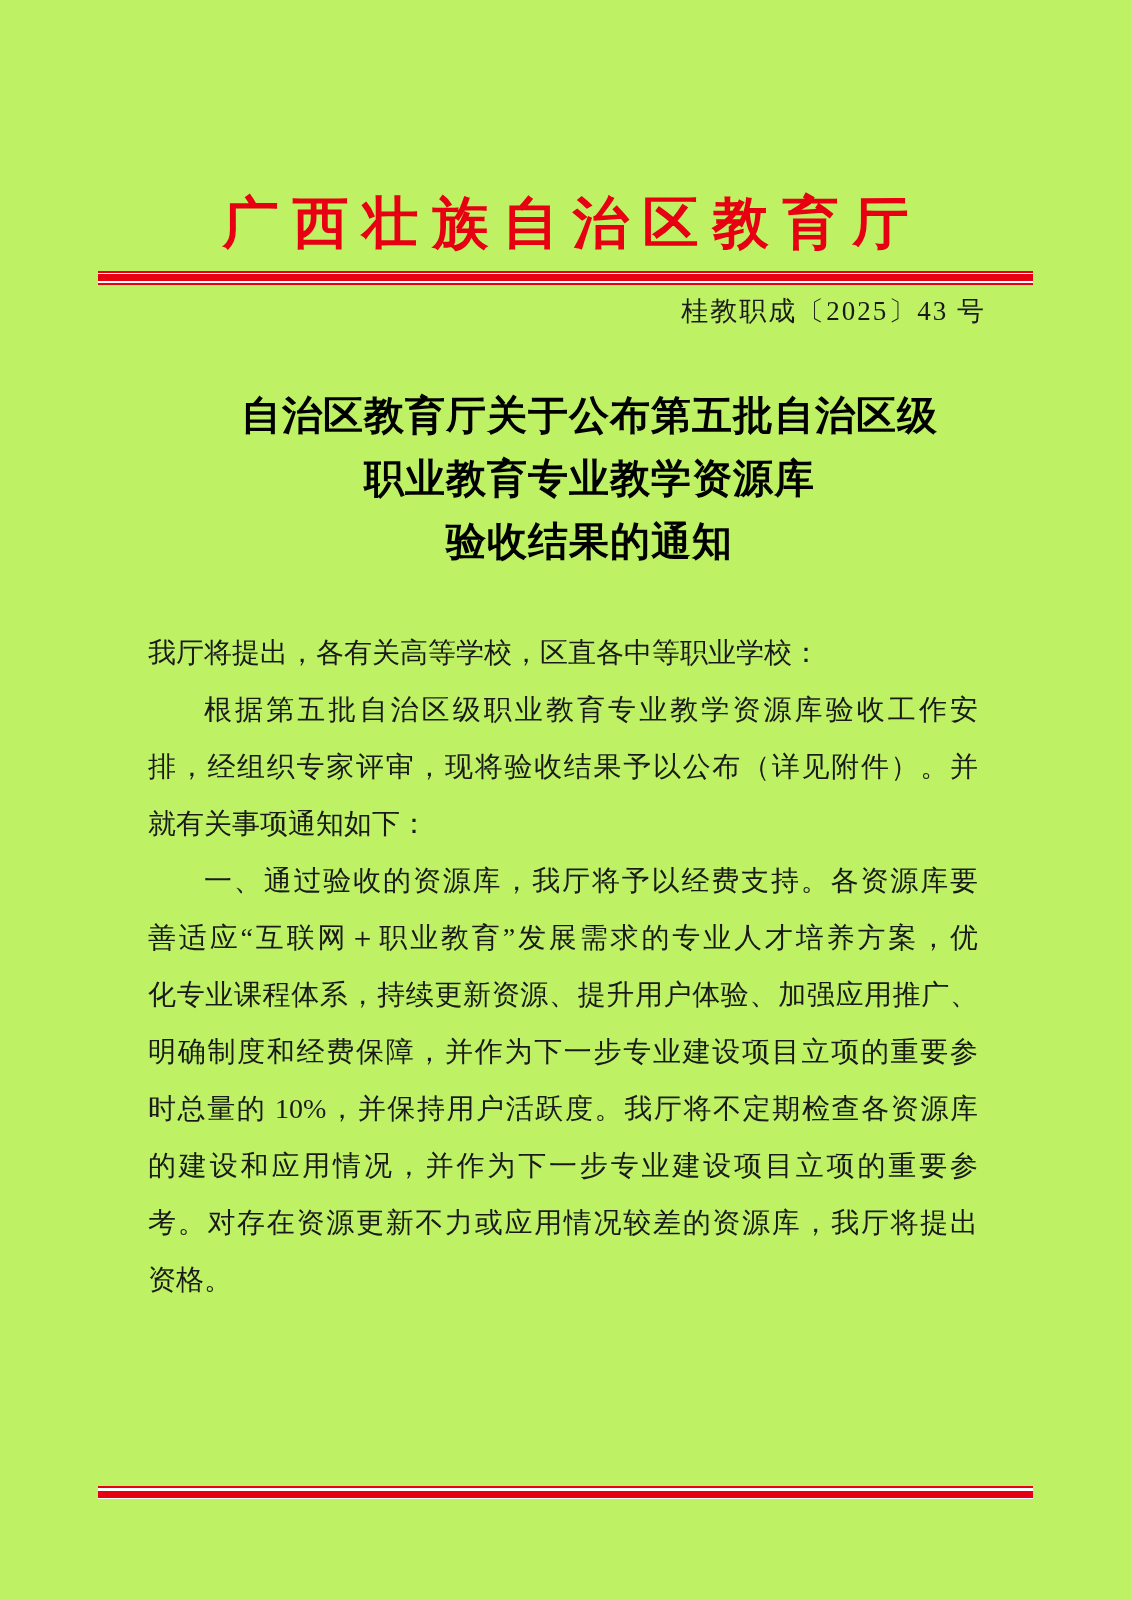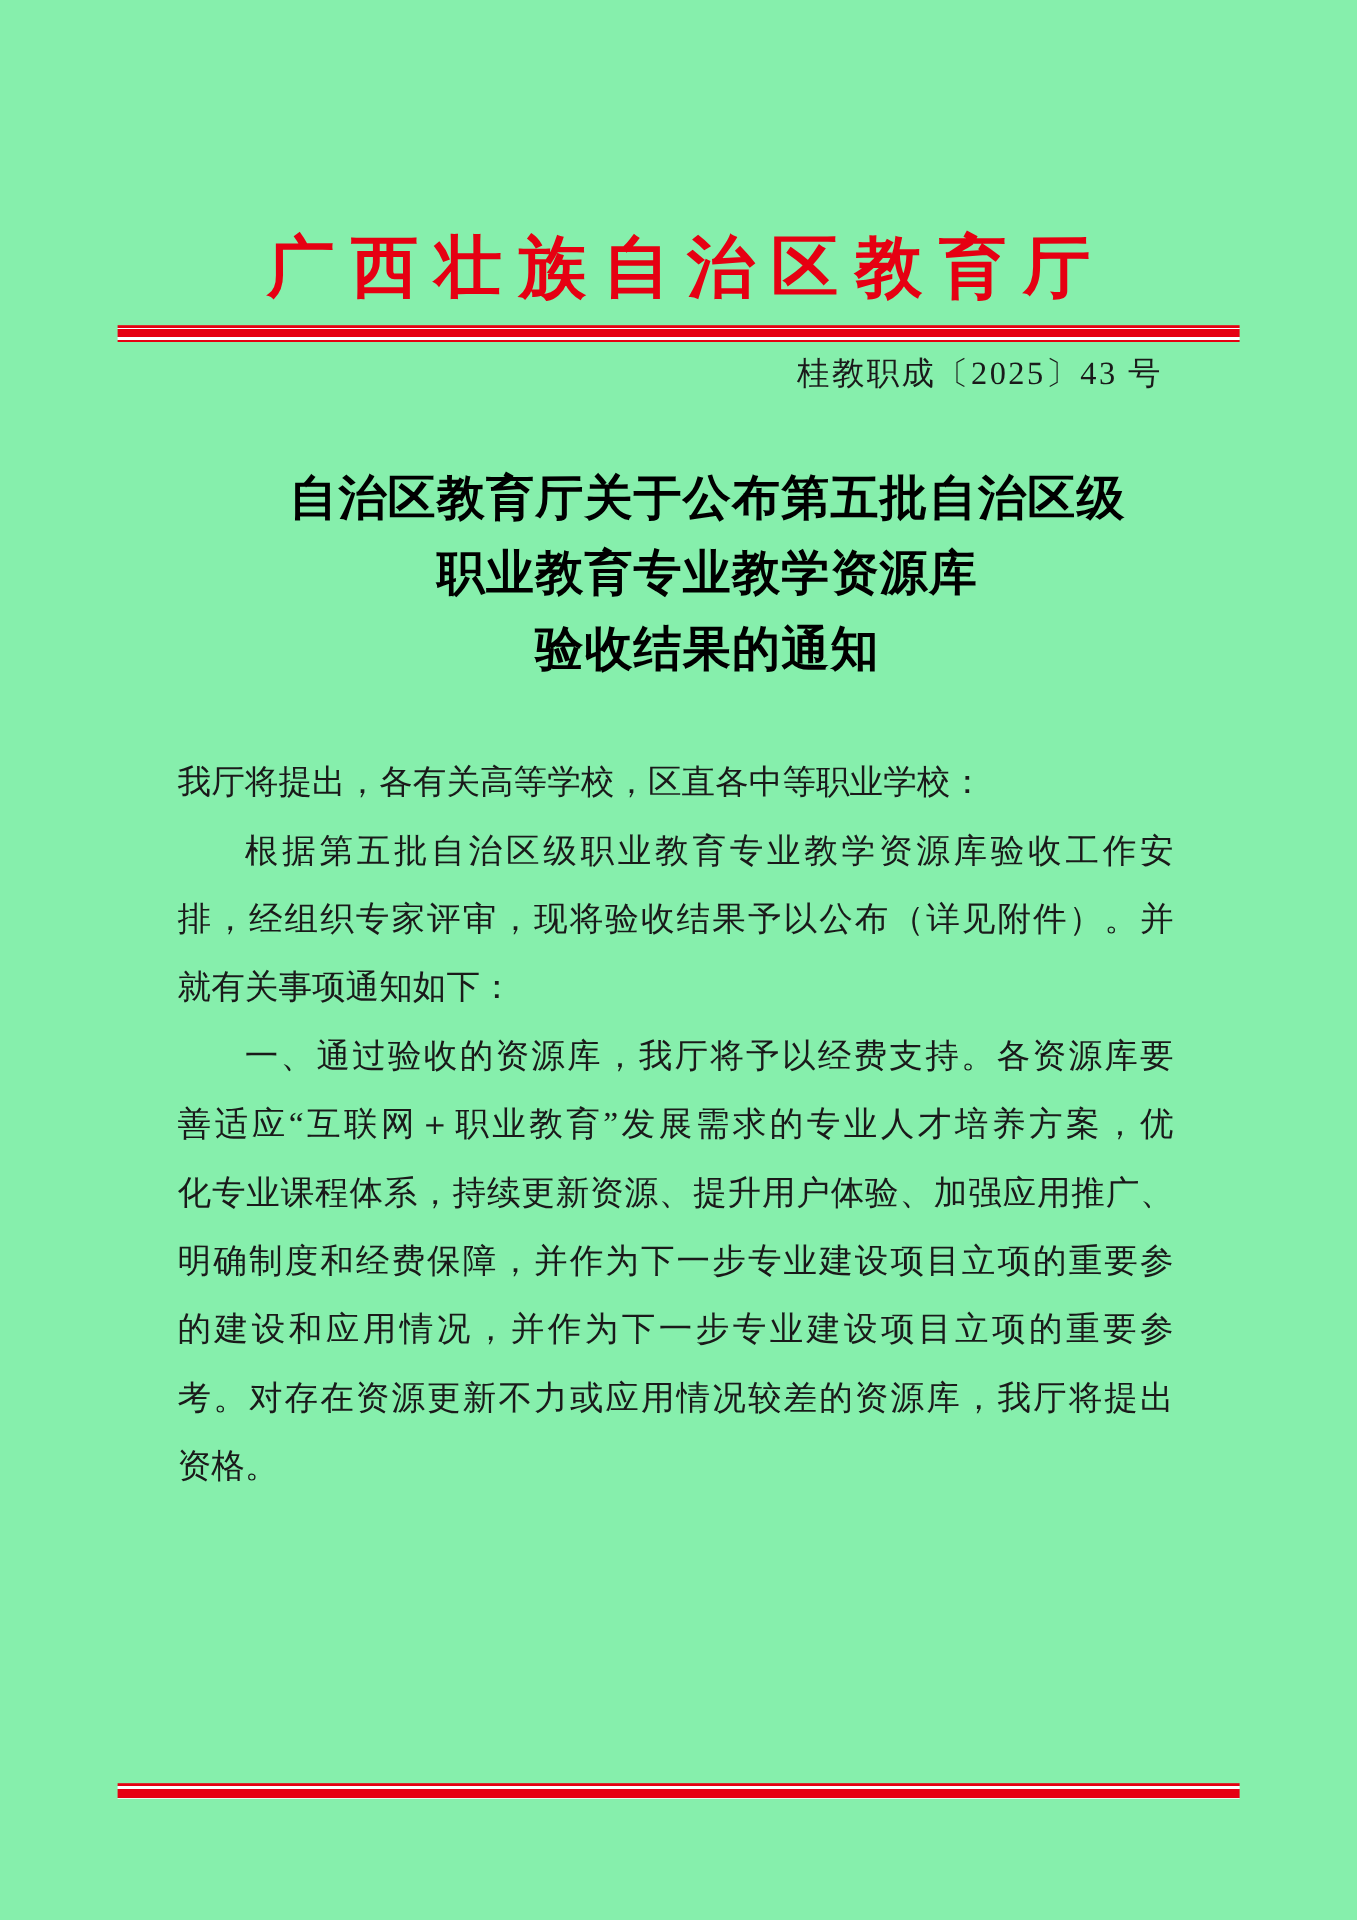--- a/index.html
+++ b/index.html
@@ -11,21 +11,21 @@
   body {
     width: 1131px;
     height: 1600px;
     position: relative;
     font-family: "Liberation Serif", "DejaVu Serif", serif;
     overflow: hidden;
   }
   .page {
     position: absolute;
     inset: 0;
-    background: #86efac;
+    background: #bef264;
   }
   
   .agency-header {
     position: absolute;
     top: 186px;
     left: 0;
     width: 100%;
     text-align: center;
     color: var(--accent);
     font-family: "Liberation Sans", "DejaVu Sans", sans-serif;
@@ -47,21 +47,21 @@
       var(--accent) 0 2px,
       #ffffff 2px 3px,
       var(--accent) 3px 10px,
       #ffffff 10px 12px,
       var(--accent) 12px 14px
     );
   }
   .doc-number {
     position: absolute;
     top: 293px;
-    left: 139px;
+    left: 156px;
     width: 830px;
     text-align: right;
     font-size: 27px;
     color: var(--ink);
     letter-spacing: 2px;
     white-space: nowrap;
   }
   .doc-title {
     position: absolute;
     top: 384px;
@@ -132,20 +132,21 @@
 
   <div class="doc-body">
       <div class="body-line para-end">我厅将提出，各有关高等学校，区直各中等职业学校：</div>
       <div class="body-line indent">根据第五批自治区级职业教育专业教学资源库验收工作安</div>
       <div class="body-line">排，经组织专家评审，现将验收结果予以公布（详见附件）。并</div>
       <div class="body-line para-end">就有关事项通知如下：</div>
       <div class="body-line indent">一、通过验收的资源库，我厅将予以经费支持。各资源库要</div>
       <div class="body-line">善适应“互联网＋职业教育”发展需求的专业人才培养方案，优</div>
       <div class="body-line">化专业课程体系，持续更新资源、提升用户体验、加强应用推广、</div>
       <div class="body-line">明确制度和经费保障，并作为下一步专业建设项目立项的重要参</div>
+      <div class="body-line">时总量的 10%，并保持用户活跃度。我厅将不定期检查各资源库</div>
       <div class="body-line">的建设和应用情况，并作为下一步专业建设项目立项的重要参</div>
       <div class="body-line">考。对存在资源更新不力或应用情况较差的资源库，我厅将提出</div>
       <div class="body-line para-end">资格。</div>
     </div>
 
   <div class="rule-bottom"></div>
 
 </div>
 
 </body></html>

